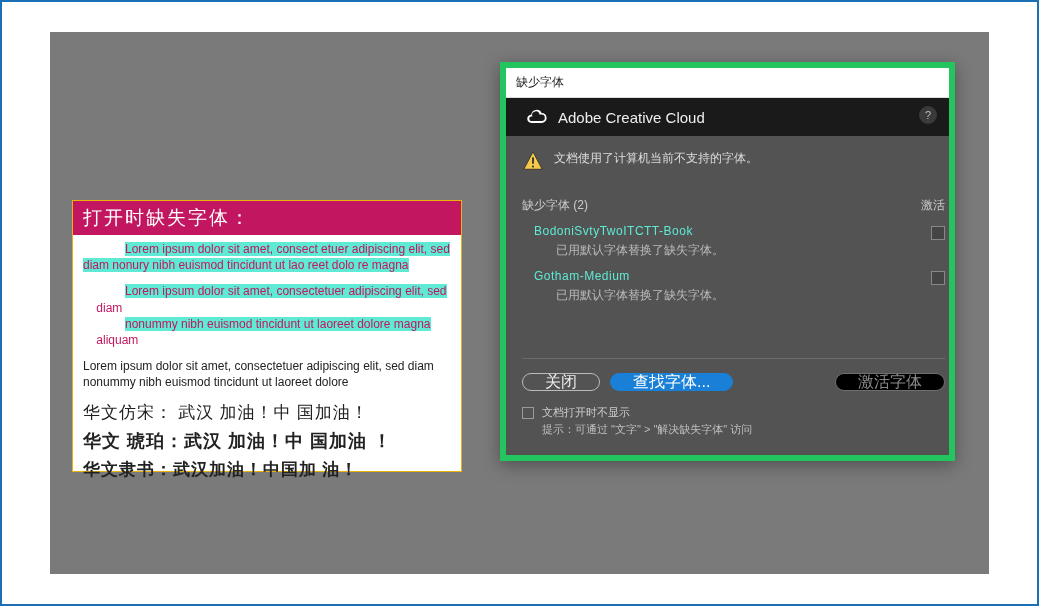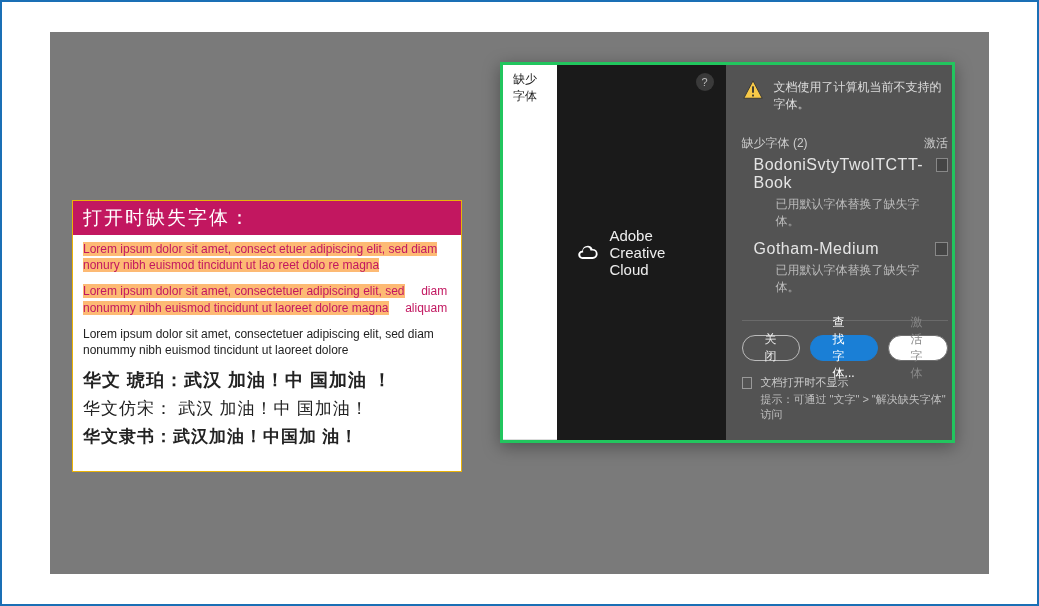--- a/index.html
+++ b/index.html
@@ -2,69 +2,69 @@
 <html><head>
 <meta charset="utf-8">
 <style>
 * { box-sizing: border-box; margin: 0; padding: 0; }
 body { width: 1039px; height: 606px; border: 2px solid #1a6fb5; background: #fff; font-family: "Microsoft YaHei", sans-serif; overflow: hidden; position: relative; }
 .canvas { position: absolute; left: 48px; top: 30px; right: 48px; bottom: 30px; background: #7a7a7a; }
 .doc-preview { position: absolute; left: 22px; top: 168px; width: 390px; height: 272px; background: #fff; border: 1px solid #eab308; }
 .doc-header { background: #c21760; color: #fff; font-size: 19px; padding: 4px 10px 4px 10px; letter-spacing: 2px; }
 .doc-body { padding: 6px 10px 8px 10px; }
 .doc-p { font-size: 12px; color: #c21760; margin-bottom: 10px; line-height: 1.35; }
-.doc-p span.hl { background: #fdba74; }
+.doc-p span.hl { background: #5eead4; margin-left: 42px; }
 .doc-p.black { color: #222; background: transparent; }
 .cjk-row { font-size: 17px; color: #222; margin-bottom: 5px; letter-spacing: 1px; }
 .cjk-bold { font-weight: 900; font-size: 18px; }
 .cjk-serif { font-family: serif; }
-.dialog { position: absolute; left: 450px; top: 30px; width: 455px; background: #f5f5f5; border: 3px solid #22c55e; box-shadow: 0 4px 16px rgba(0,0,0,.35); display: flex; flex-direction: row; }
+.dialog { position: absolute; left: 450px; top: 30px; width: 455px; background: #f5f5f5; border: 6px solid #22c55e; box-shadow: 0 4px 16px rgba(0,0,0,.35); display: flex; flex-direction: column; }
 .dlg-titlebar { background: #fff; color: #222; font-size: 12px; padding: 6px 10px; border-bottom: 1px solid #ddd; }
 .dlg-header { background: #1a1a1a; color: #eee; display: flex; align-items: center; padding: 8px 20px; font-size: 15px; position: relative; }
 .cc-icon { display: inline-flex; align-items: center; justify-content: center; width: 22px; height: 22px; margin-right: 10px; }
 .cc-icon svg { width: 22px; height: 22px; }
 .help-icon { position: absolute; right: 12px; top: 8px; width: 18px; height: 18px; border-radius: 50%; background: #3a3a3a; color: #bbb; font-size: 11px; display: flex; align-items: center; justify-content: center; }
 .dlg-body { background: #535353; color: #ddd; padding: 14px 4px 18px 16px; font-size: 12px; }
 .warn-row { display: flex; align-items: flex-start; gap: 10px; margin-bottom: 22px; }
 .warn-icon { flex: 0 0 22px; }
 .warn-icon svg { width: 22px; height: 22px; }
-.list-head { display: flex; justify-content: space-between; font-size: 12px; color: #ccc; }
+.list-head { display: flex; justify-content: space-between; font-size: 12px; color: #ccc; margin-bottom: 6px; }
 .font-list { min-height: 120px; }
 .font-item { padding: 4px 0 6px 12px; display: flex; justify-content: space-between; align-items: flex-start; }
-.font-item .name { font-size: 16px; color: #e5e5e5; letter-spacing: .5px; }
+.font-item .name { font-size: 12px; color: #5eead4; letter-spacing: .5px; }
 .font-item .note { font-size: 12px; color: #bbb; margin-left: 22px; margin-top: 4px; }
 .chk { width: 14px; height: 14px; border: 1px solid #888; background: #454545; margin-top: 2px; }
 .hr { border: 0; border-top: 1px solid #6a6a6a; margin: 18px 0 14px 0; }
 .btn-row { display: flex; gap: 10px; align-items: center; margin-bottom: 14px; }
-.btn { display: inline-flex; align-items: center; justify-content: center; height: 26px; padding: 0 22px; border-radius: 14px; font-size: 12px; cursor: pointer; }
+.btn { display: inline-flex; align-items: center; justify-content: center; height: 18px; padding: 0 22px; border-radius: 14px; font-size: 16px; cursor: pointer; }
 .btn.close { background: #535353; border: 1px solid #bbb; color: #eee; }
 .btn.find { background: #1a7fd6; color: #fff; border: 1px solid #1a7fd6; }
-.btn.activate { background: #ffffff; border: 1px solid #6f6f6f; color: #888; margin-left: auto; }
+.btn.activate { background: #000000; border: 1px solid #6f6f6f; color: #888; margin-left: auto; }
 .foot-row { display: flex; align-items: flex-start; gap: 8px; font-size: 11px; color: #ccc; }
 .chk2 { width: 12px; height: 12px; border: 1px solid #999; background: #535353; margin-top: 2px; }
 .hint { color: #bfbfbf; margin-top: 2px; }
 </style>
 </head>
 <body>
 
 <div class="canvas">
 
   <div class="doc-preview">
     <div class="doc-header">打开时缺失字体：</div>
     <div class="doc-body">
       <p class="doc-p"><span class="hl">Lorem ipsum dolor sit amet,     consect etuer adipiscing elit, sed diam nonury nibh euismod tincidunt ut lao     reet dolo re magna</span></p>
       <p class="doc-p">
         <span class="hl">Lorem ipsum dolor sit amet, consectetuer adipiscing elit, sed</span>
         &nbsp;&nbsp;&nbsp;&nbsp;<span>diam</span><br>
         <span class="hl">nonummy nibh euismod tincidunt ut laoreet dolore magna</span>
         &nbsp;&nbsp;&nbsp;&nbsp;<span>aliquam</span>
       </p>
       <p class="doc-p black">Lorem ipsum dolor sit amet, consectetuer adipiscing elit, sed diam nonummy nibh euismod tincidunt ut laoreet dolore</p>
+      <div class="cjk-row cjk-serif">华文仿宋：   武汉 加油！中 国加油！</div>
       <div class="cjk-row cjk-bold">华文 琥珀：武汉 加油！中 国加油 ！</div>
-      <div class="cjk-row cjk-serif">华文仿宋：   武汉 加油！中 国加油！</div>
       <div class="cjk-row cjk-serif" style="font-weight:700">华文隶书：武汉加油！中国加 油！</div>
     </div>
   </div>
 
   <div class="dialog">
     <div class="dlg-titlebar">缺少字体</div>
     <div class="dlg-header">
       <span class="cc-icon">
         <svg viewBox="0 0 24 24">
             <path fill="#fff" d="M17 7.5a6 6 0 0 0-11.3 2A4.5 4.5 0 0 0 6 18.5h11a5.5 5.5 0 0 0 0-11zM6 16.5a2.5 2.5 0 0 1 0-5h.3l.4-.1.1-.4A4 4 0 0 1 14.7 9l.3.5.6-.1H17a3.5 3.5 0 0 1 0 7H6z"></path>

